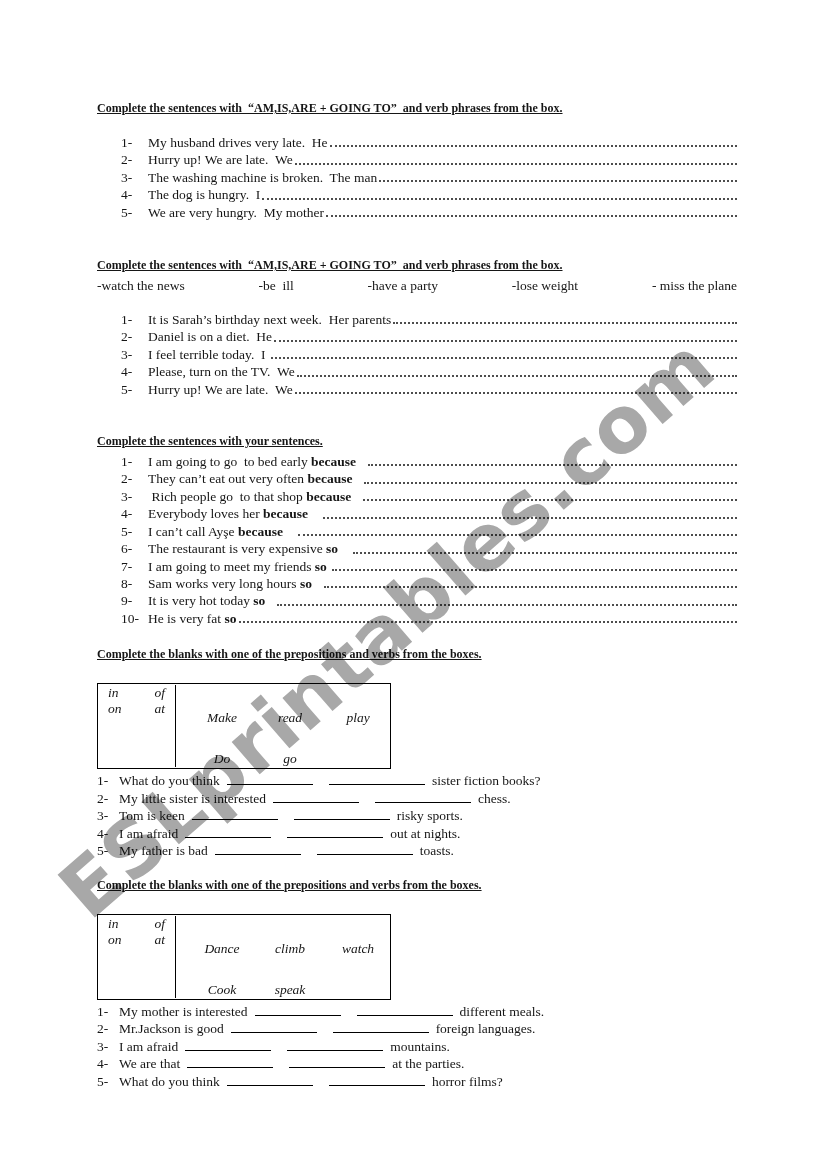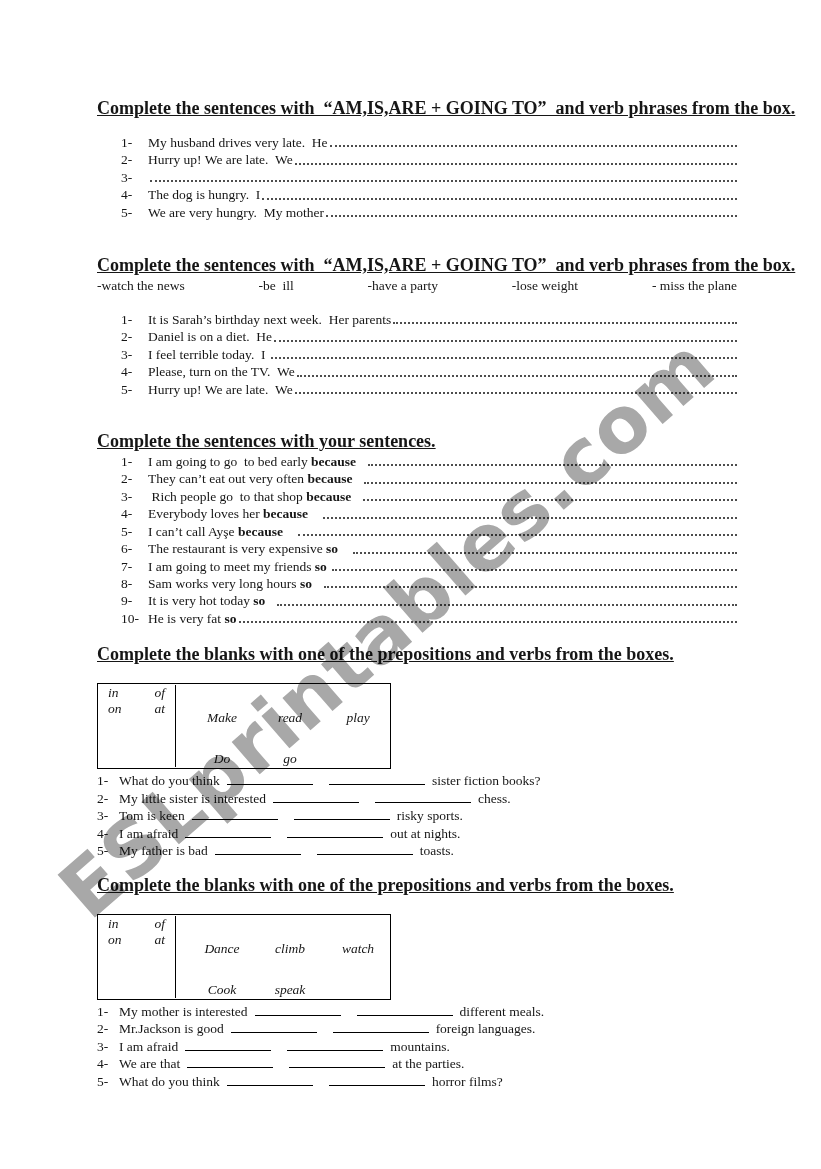--- a/index.html
+++ b/index.html
@@ -5,21 +5,21 @@
   html,body { margin:0; padding:0; background:#ffffff; }
   .page {
     position:relative; width:821px; height:1169px; background:#ffffff;
     font-family:"Liberation Serif", serif; font-size:13.5px; color:#161616;
     overflow:hidden;
   }
   .content { position:absolute; left:97px; top:100px; width:640px; }
 
   .sec-title {
     font-weight:bold; text-decoration:underline;
-    font-size:18px; line-height:17px; white-space:pre;
+    font-size:12px; line-height:17px; white-space:pre;
   }
   .bank { display:flex; justify-content:space-between; line-height:17px; margin-top:3px; white-space:pre; }
 
   .list { margin-top:17px; padding-left:24px; }
   .item { display:flex; line-height:17.4px; align-items:baseline; }
   .num  { width:27px; flex:none; }
   .txt  { white-space:pre; }
   .conj { font-weight:bold; white-space:pre; }
   .dots { flex:1; height:0; align-self:flex-end; border-bottom:2px dotted #4d4d4d; margin:0 0 4px 2px; }
   .dots.gap { margin-left:12px; }
@@ -72,20 +72,21 @@
           <span class="txt">My husband drives very late.  He</span>
           <span class="dots"></span>
         </div>
         <div class="item">
           <span class="num">2-</span>
           <span class="txt">Hurry up! We are late.  We</span>
           <span class="dots"></span>
         </div>
         <div class="item">
           <span class="num">3-</span>
+          <span class="txt">The washing machine is broken.  The man</span>
           <span class="dots"></span>
         </div>
         <div class="item">
           <span class="num">4-</span>
           <span class="txt">The dog is hungry.  I</span>
           <span class="dots"></span>
         </div>
         <div class="item">
           <span class="num">5-</span>
           <span class="txt">We are very hungry.  My mother</span>

